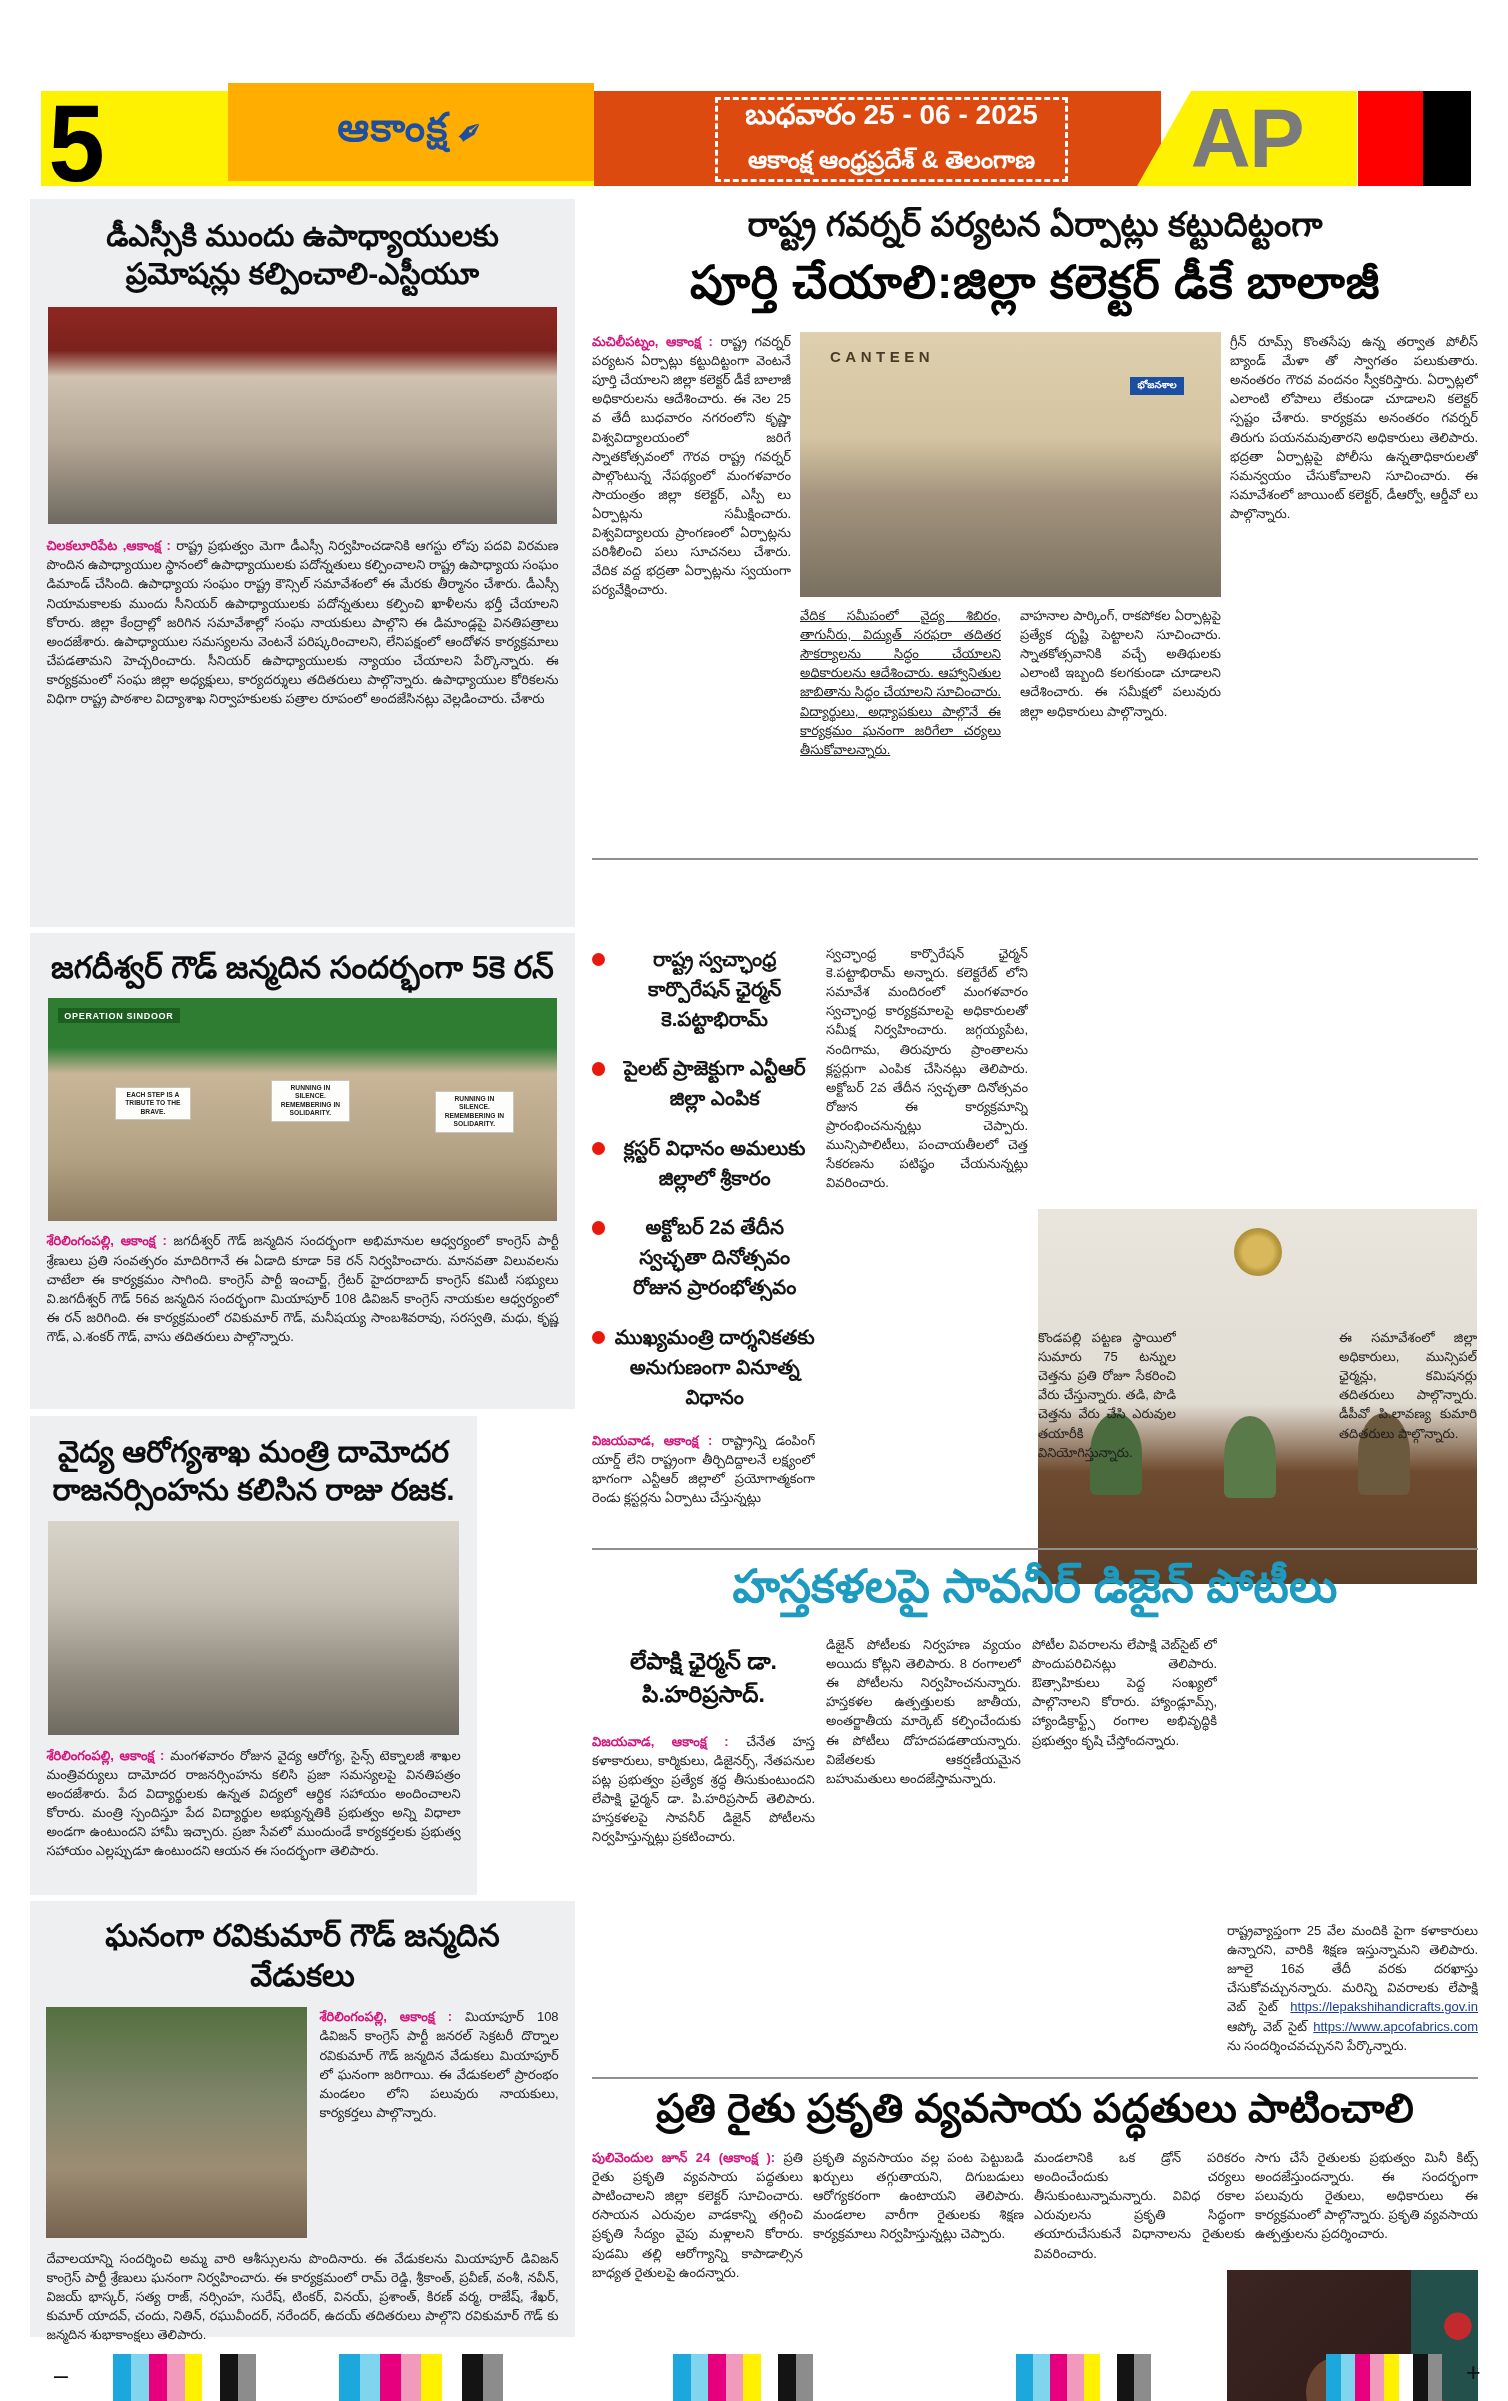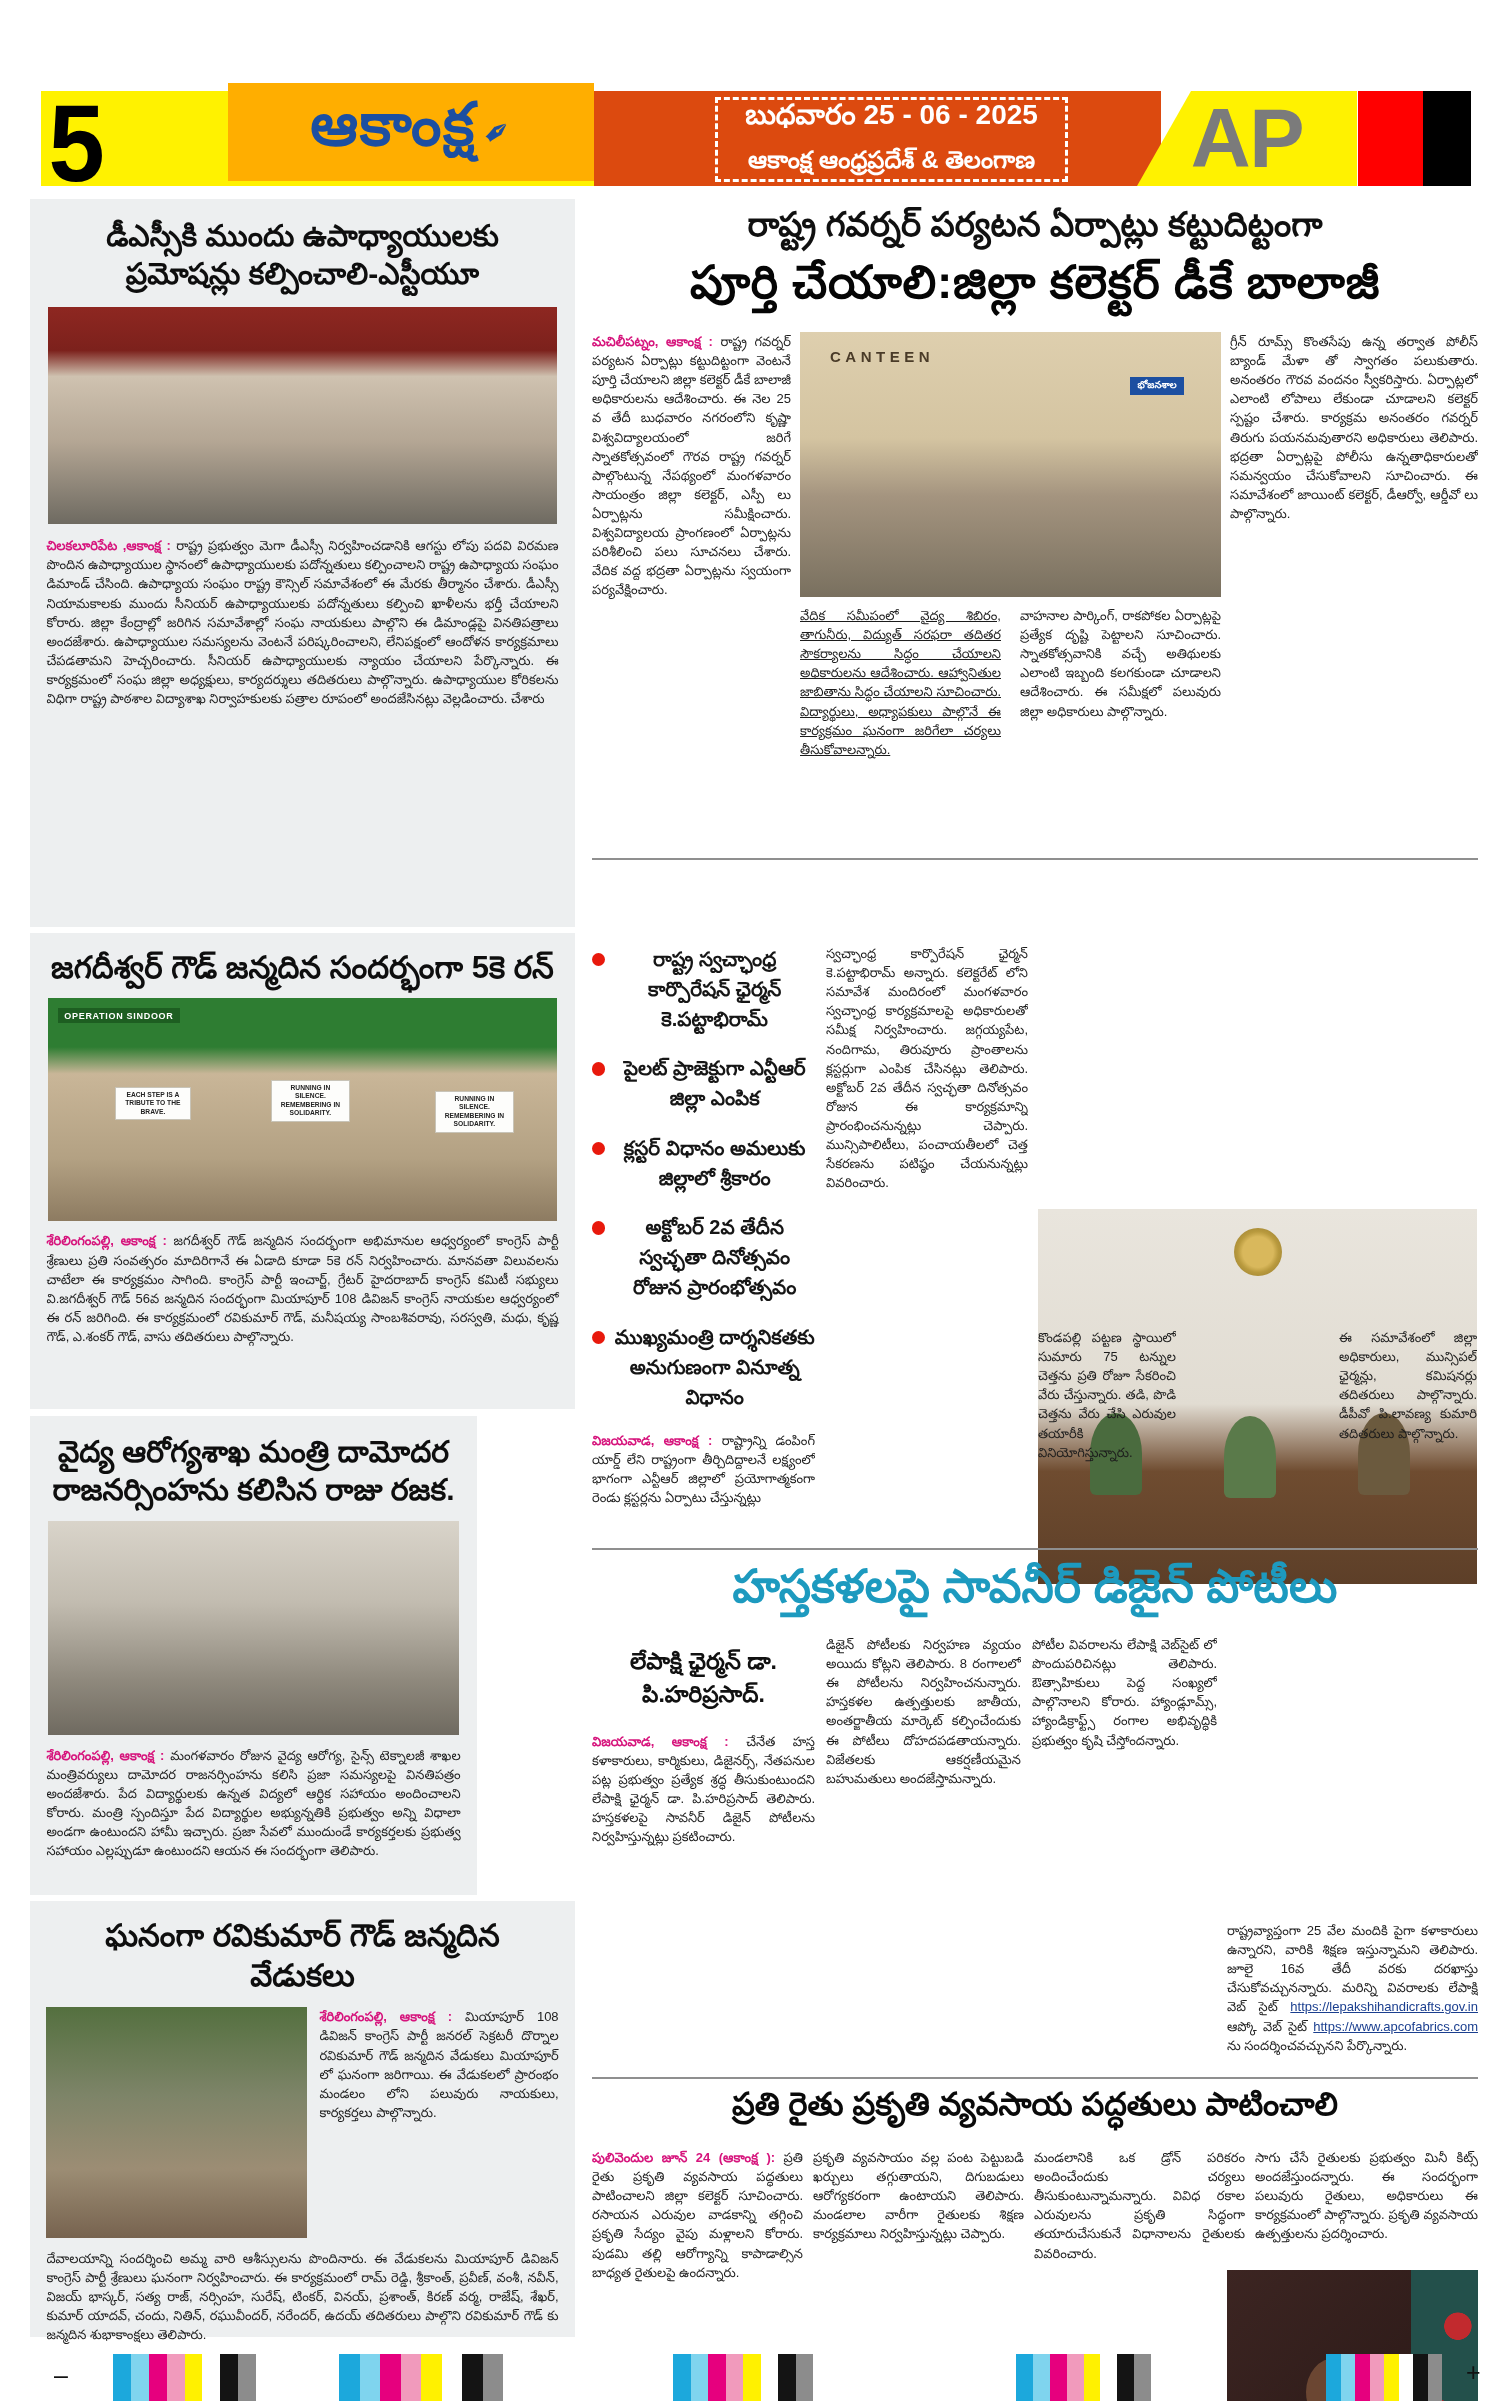--- a/index.html
+++ b/index.html
@@ -5,21 +5,21 @@
   html,body{margin:0;padding:0;background:#ffffff;}
   .page{position:relative;width:1508px;height:2401px;background:#ffffff;overflow:hidden;
         font-family:"Liberation Sans","DejaVu Sans",sans-serif;color:#1b1b1b;}
   .abs{position:absolute;}
 
   
   .band-yellow{background:#FFF200;}
   .band-verm{background:#DC4A0F;}
   .pageno{font-size:110px;font-weight:900;color:#000;line-height:0.82;transform:scaleX(.92);}
   .logobox{background:#FFAE00;display:flex;align-items:center;justify-content:center;}
-  .logotext{color:#1C4FA1;font-size:60px;font-weight:900;letter-spacing:1.5px;}
+  .logotext{color:#1C4FA1;font-size:40px;font-weight:900;letter-spacing:1.5px;}
   .nib{color:#1C4FA1;font-size:34px;transform:rotate(-40deg);margin-left:7.4px;}
   .datebox{border:3px dashed #ffffff;display:flex;flex-direction:column;align-items:center;justify-content:center;gap:7.4px;}
   .datebox .l1{color:#fff;font-size:28px;font-weight:bold;}
   .datebox .l2{color:#fff;font-size:24px;font-weight:bold;}
   .ap-wedge{background:#FFF200;clip-path:polygon(54px 0,100% 0,100% 100%,0 100%);
             display:flex;align-items:center;justify-content:center;}
   .ap-txt{color:#7B7B7B;font-size:83px;font-weight:900;letter-spacing:-1.5px;}
   .bar-red{background:#FF0000;}
   .bar-black{background:#000000;}
 
@@ -27,21 +27,21 @@
   .gblock{background:#EDEFF0;padding:12px 16.4px;box-sizing:border-box;}
   .lh{font-weight:bold;color:#0e0e0e;text-align:center;line-height:1.28;}
   .lh40{font-size:30px;}
   .lh42{font-size:31px;}
   .bt{font-size:13px;line-height:1.47;text-align:justify;color:#1c1c1c;}
   .dl{font-weight:bold;color:#D6147C;}
   .kicker{font-size:34px;font-weight:bold;text-align:center;color:#101010;}
   .mainhead{font-size:46px;font-weight:900;text-align:center;color:#050505;letter-spacing:0.7px;}
   .redhead{font-size:43px;font-weight:900;text-align:center;color:#E8190C;}
   .tealhead{font-size:46px;font-weight:900;text-align:center;color:#1D9ABF;}
-  .farmhead{font-size:32px;font-weight:900;text-align:center;color:#0a0a0a;}
+  .farmhead{font-size:40px;font-weight:900;text-align:center;color:#0a0a0a;}
   .subhead{font-size:23px;font-weight:bold;text-align:center;line-height:1.4;color:#111;}
   .rule{background:#8f8f8f;height:1.5px;}
 
   .bullet{display:flex;align-items:flex-start;justify-content:center;gap:9px;margin-bottom:19.4px;}
   .bdot{flex:0 0 auto;width:13.4px;height:13.4px;border-radius:50%;background:#E8190C;margin-top:9px;}
   .btext{font-size:20px;font-weight:600;line-height:1.5;text-align:center;color:#161616;}
 
   
   .photo{position:relative;overflow:hidden;background:#b9ae9d;}
   .ph-l1{background:linear-gradient(180deg,#8e2721 0%,#7c211c 20%,#cfc2b0 32%,#b4a694 62%,#6e6a61 100%);}

